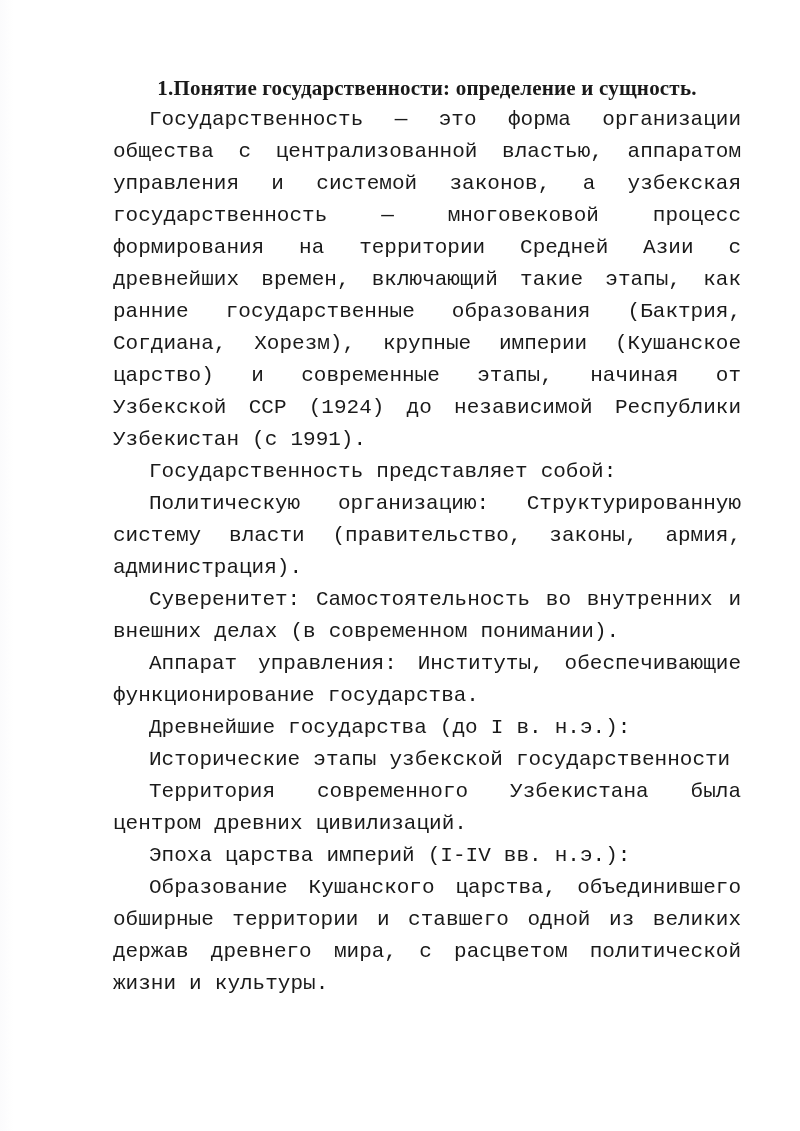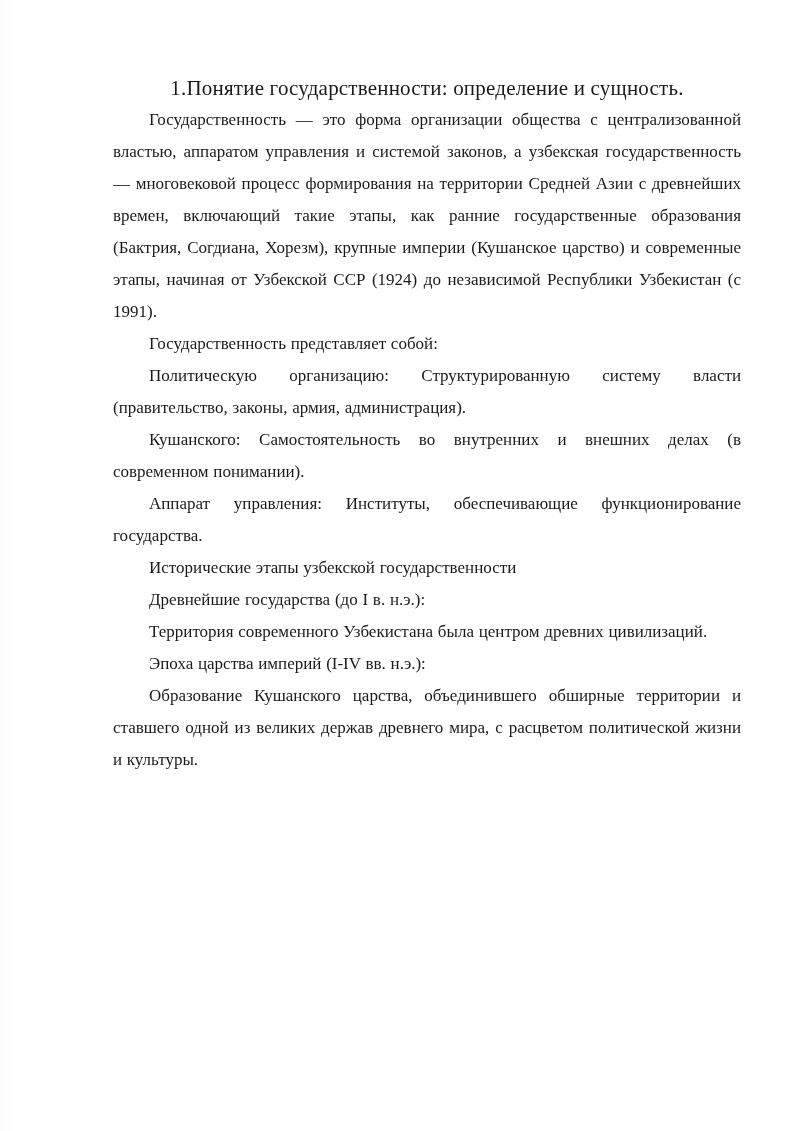--- a/index.html
+++ b/index.html
@@ -18,43 +18,44 @@
   .page {
     box-sizing: border-box;
     width: 800px;
     height: 1131px;
     padding: 72px 59px 40px 113px; 
     background: linear-gradient(90deg, #fbfbfc 0px, #ffffff 14px);
   }
   .doc-title {
     font-size: 21px;
     line-height: 32px;
-    font-weight: normal;
+    font-weight: bold;
     text-align: center;
     margin: 0;
     letter-spacing: 0.2px;
   }
   .doc-paragraph {
-    font-size: 17px;
+    font-size: 21px;
     line-height: 32px;
     margin: 0;
     text-align: justify;
     text-justify: inter-word;
     text-indent: 36px;
     word-spacing: 0.5px;
+    font-family: Liberation Mono, monospace;
   }
 </style>
 </head>
 <body>
 
 <div class="page">
   <h1 class="doc-title">1.Понятие государственности: определение и сущность.</h1>
   <p class="doc-paragraph">Государственность — это форма организации общества с централизованной властью, аппаратом управления и системой законов, а узбекская государственность — многовековой процесс формирования на территории Средней Азии с древнейших времен, включающий такие этапы, как ранние государственные образования (Бактрия, Согдиана, Хорезм), крупные империи (Кушанское царство) и современные этапы, начиная от Узбекской ССР (1924) до независимой Республики Узбекистан (с 1991).</p>
   <p class="doc-paragraph">Государственность представляет собой:</p>
   <p class="doc-paragraph">Политическую организацию: Структурированную систему власти (правительство, законы, армия, администрация).</p>
-  <p class="doc-paragraph">Кушанского: Самостоятельность во внутренних и внешних делах (в современном понимании).</p>
+  <p class="doc-paragraph">Суверенитет: Самостоятельность во внутренних и внешних делах (в современном понимании).</p>
   <p class="doc-paragraph">Аппарат управления: Институты, обеспечивающие функционирование государства.</p>
+  <p class="doc-paragraph">Древнейшие государства (до I в. н.э.):</p>
   <p class="doc-paragraph">Исторические этапы узбекской государственности</p>
-  <p class="doc-paragraph">Древнейшие государства (до I в. н.э.):</p>
   <p class="doc-paragraph">Территория современного Узбекистана была центром древних цивилизаций.</p>
   <p class="doc-paragraph">Эпоха царства империй (I-IV вв. н.э.):</p>
   <p class="doc-paragraph">Образование Кушанского царства, объединившего обширные территории и ставшего одной из великих держав древнего мира, с расцветом политической жизни и культуры.</p>
 </div>
 
 </body></html>

